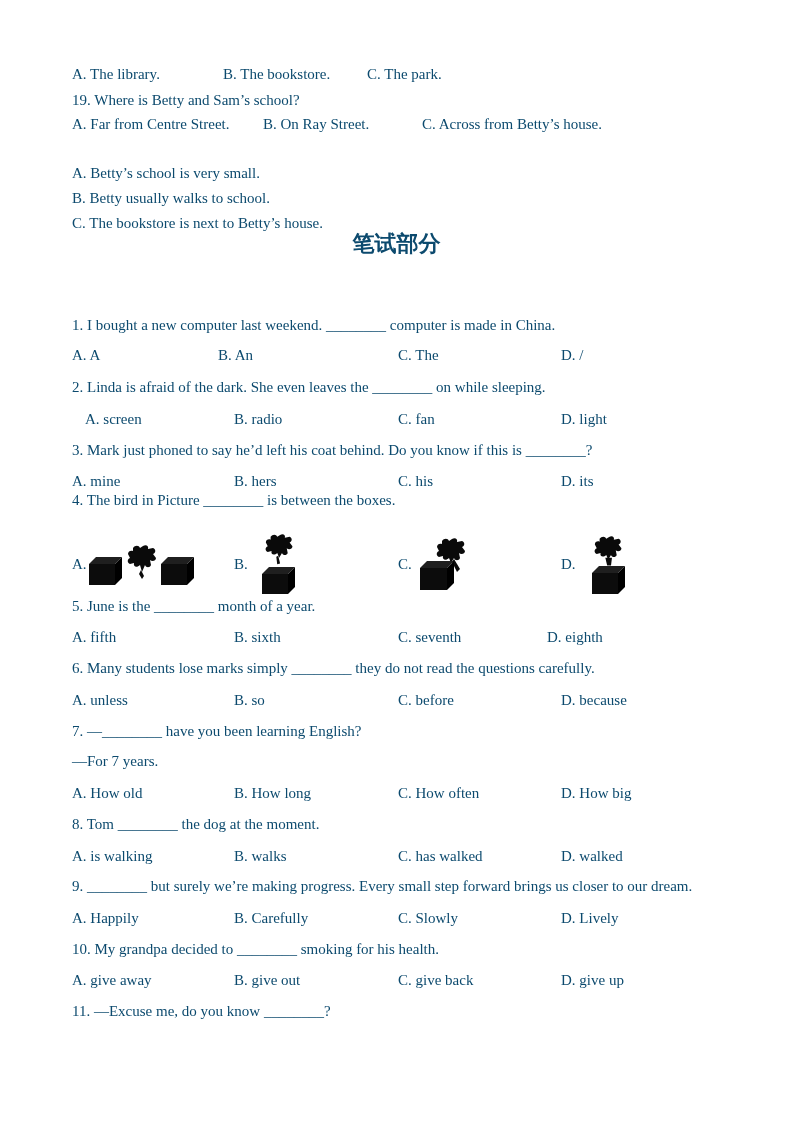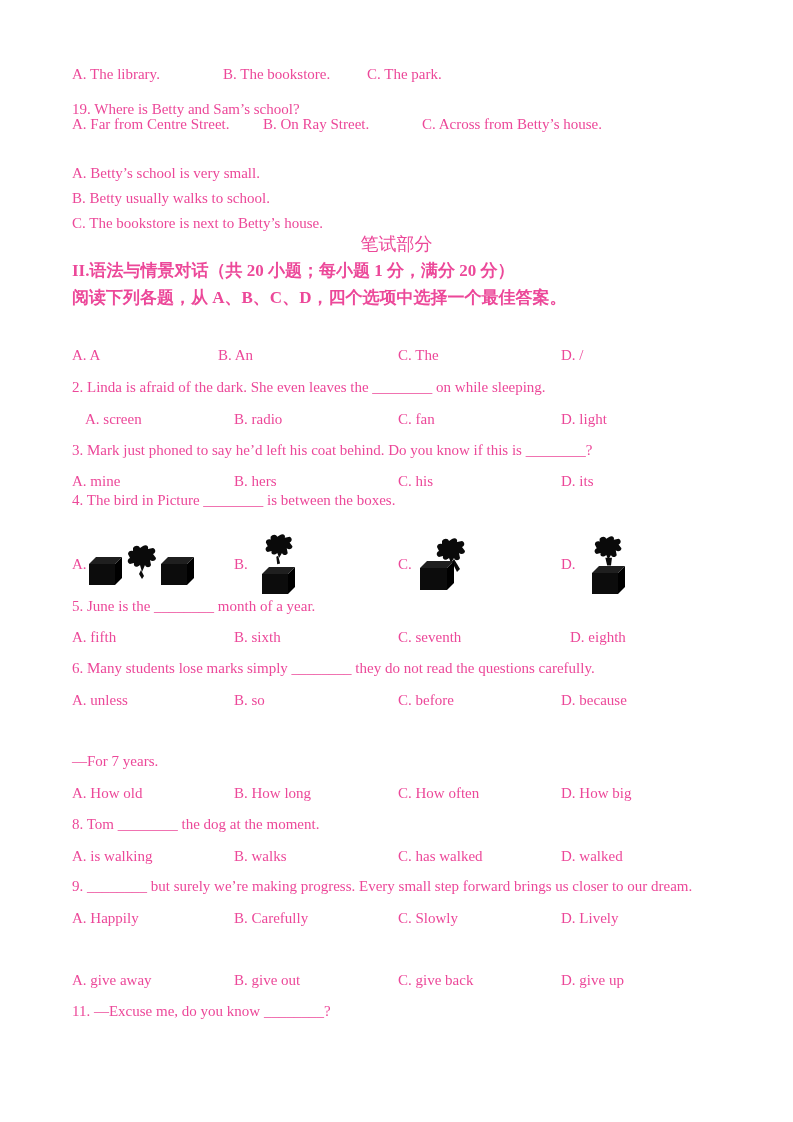--- a/index.html
+++ b/index.html
@@ -6,42 +6,42 @@
     margin: 0; padding: 0;
     background: #ffffff;
   }
   .page {
     position: relative;
     width: 793px;
     height: 1122px;
     background: #ffffff;
     font-family: "Liberation Serif", serif;
     font-size: 15px;
-    color: #ec4899;
+    color: #0c4a6e;
     overflow: hidden;
   }
   .line {
     position: absolute;
     left: 72px;
     white-space: nowrap;
     line-height: 19px;
   }
   .line .opt {
     position: absolute;
     top: 0;
     white-space: nowrap;
   }
   .center-line {
     left: 0;
     width: 793px;
     text-align: center;
   }
   .cn-heading {
-    font-weight: normal;
-    font-size: 18px;
+    font-weight: bold;
+    font-size: 22px;
     line-height: 20px;
   }
   .cn-bold {
     font-weight: bold;
     font-size: 17px;
     line-height: 21px;
   }
   .images-row { height: 64px; }
   .pic {
     position: absolute;
@@ -56,36 +56,35 @@
 <body>
 
 <div class="page">
 
   <div class="line" style="top:65px">
     <span class="opt" style="left:0">A. The library.</span>
     <span class="opt" style="left:151px">B. The bookstore.</span>
     <span class="opt" style="left:295px">C. The park.</span>
   </div>
 
-  <div class="line" style="top:100px">19. Where is Betty and Sam’s school?</div>
+  <div class="line" style="top:91px">19. Where is Betty and Sam’s school?</div>
 
   <div class="line" style="top:115px">
     <span class="opt" style="left:0">A. Far from Centre Street.</span>
     <span class="opt" style="left:191px">B. On Ray Street.</span>
     <span class="opt" style="left:350px">C. Across from Betty’s house.</span>
   </div>
 
   <div class="line" style="top:164px">A. Betty’s school is very small.</div>
   <div class="line" style="top:189px">B. Betty usually walks to school.</div>
   <div class="line" style="top:214px">C. The bookstore is next to Betty’s house.</div>
 
   <div class="line center-line cn-heading" style="top:234px">笔试部分</div>
-  <div class="line cn-bold" style="top:260px">II.语法与情景对话（共 20 小题；每小题 1 分，满分 20 分）</div>
-  <div class="line cn-bold" style="top:287px">阅读下列各题，从 A、B、C、D，四个选项中选择一个最佳答案。</div>
-
+
+  <div class="line" style="top:316px">1. I bought a new computer last weekend. ________ computer is made in China.</div>
   <div class="line" style="top:346px">
     <span class="opt" style="left:0">A. A</span>
     <span class="opt" style="left:146px">B. An</span>
     <span class="opt" style="left:326px">C. The</span>
     <span class="opt" style="left:489px">D. /</span>
   </div>
 
   <div class="line" style="top:378px">2. Linda is afraid of the dark. She even leaves the ________ on while sleeping.</div>
   <div class="line" style="top:410px">
     <span class="opt" style="left:13px">A. screen</span>
@@ -161,31 +160,32 @@
         <polygon class="box-side" points="26,7 33,0 33,21 26,28"></polygon>
       </g>
     </svg>
   </div>
 
   <div class="line" style="top:597px">5. June is the ________ month of a year.</div>
   <div class="line" style="top:628px">
     <span class="opt" style="left:0">A. fifth</span>
     <span class="opt" style="left:162px">B. sixth</span>
     <span class="opt" style="left:326px">C. seventh</span>
-    <span class="opt" style="left:498px">D. eighth</span>
+    <span class="opt" style="left:475px">D. eighth</span>
   </div>
 
   <div class="line" style="top:659px">6. Many students lose marks simply ________ they do not read the questions carefully.</div>
   <div class="line" style="top:691px">
     <span class="opt" style="left:0">A. unless</span>
     <span class="opt" style="left:162px">B. so</span>
     <span class="opt" style="left:326px">C. before</span>
     <span class="opt" style="left:489px">D. because</span>
   </div>
 
+  <div class="line" style="top:722px">7. —________ have you been learning English?</div>
   <div class="line" style="top:752px">—For 7 years.</div>
   <div class="line" style="top:784px">
     <span class="opt" style="left:0">A. How old</span>
     <span class="opt" style="left:162px">B. How long</span>
     <span class="opt" style="left:326px">C. How often</span>
     <span class="opt" style="left:489px">D. How big</span>
   </div>
 
   <div class="line" style="top:815px">8. Tom ________ the dog at the moment.</div>
   <div class="line" style="top:847px">
@@ -196,20 +196,21 @@
   </div>
 
   <div class="line" style="top:877px">9. ________ but surely we’re making progress. Every small step forward brings us closer to our dream.</div>
   <div class="line" style="top:909px">
     <span class="opt" style="left:0">A. Happily</span>
     <span class="opt" style="left:162px">B. Carefully</span>
     <span class="opt" style="left:326px">C. Slowly</span>
     <span class="opt" style="left:489px">D. Lively</span>
   </div>
 
+  <div class="line" style="top:940px">10. My grandpa decided to ________ smoking for his health.</div>
   <div class="line" style="top:971px">
     <span class="opt" style="left:0">A. give away</span>
     <span class="opt" style="left:162px">B. give out</span>
     <span class="opt" style="left:326px">C. give back</span>
     <span class="opt" style="left:489px">D. give up</span>
   </div>
 
   <div class="line" style="top:1002px">11. —Excuse me, do you know ________?</div>
 
 </div>

